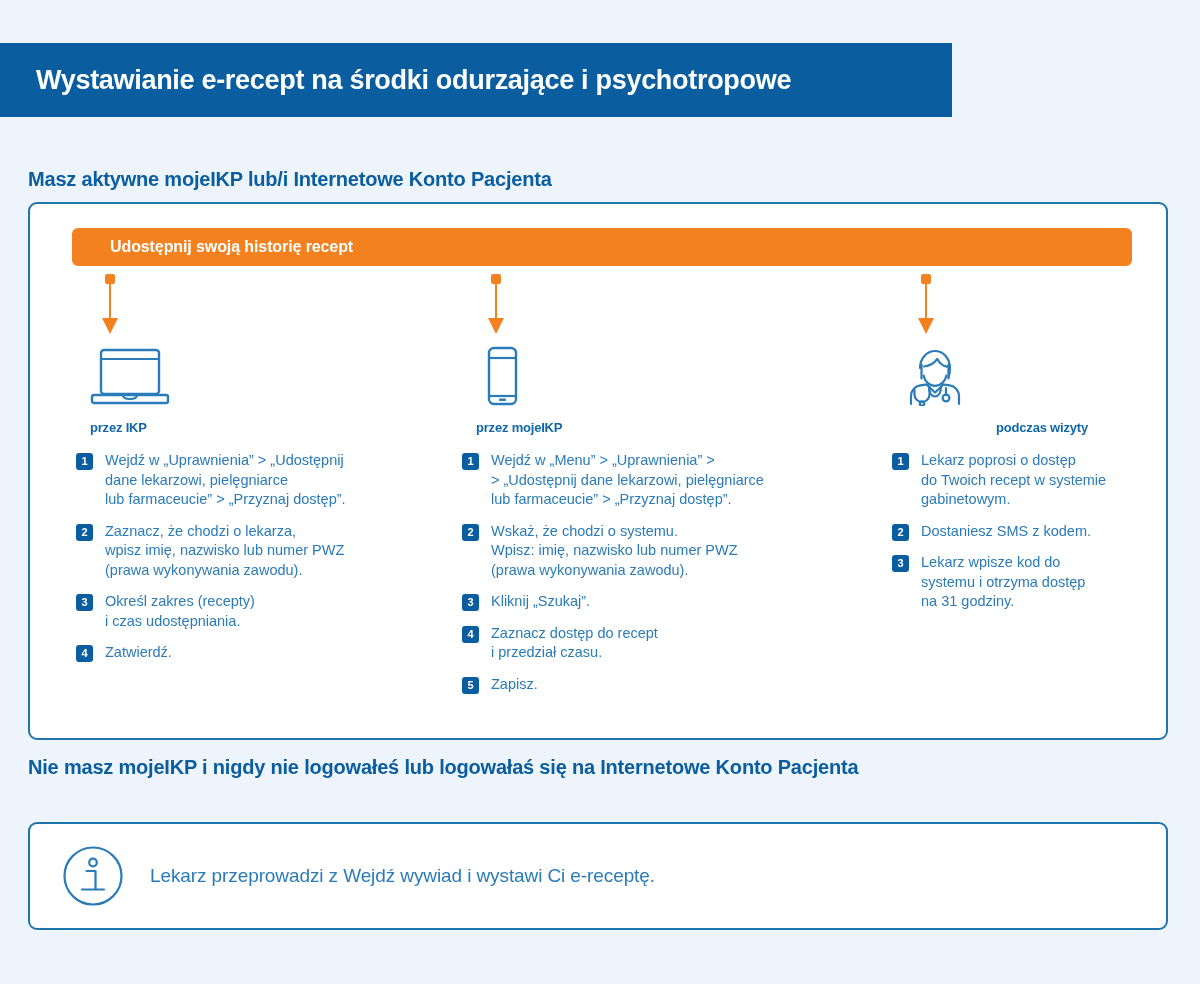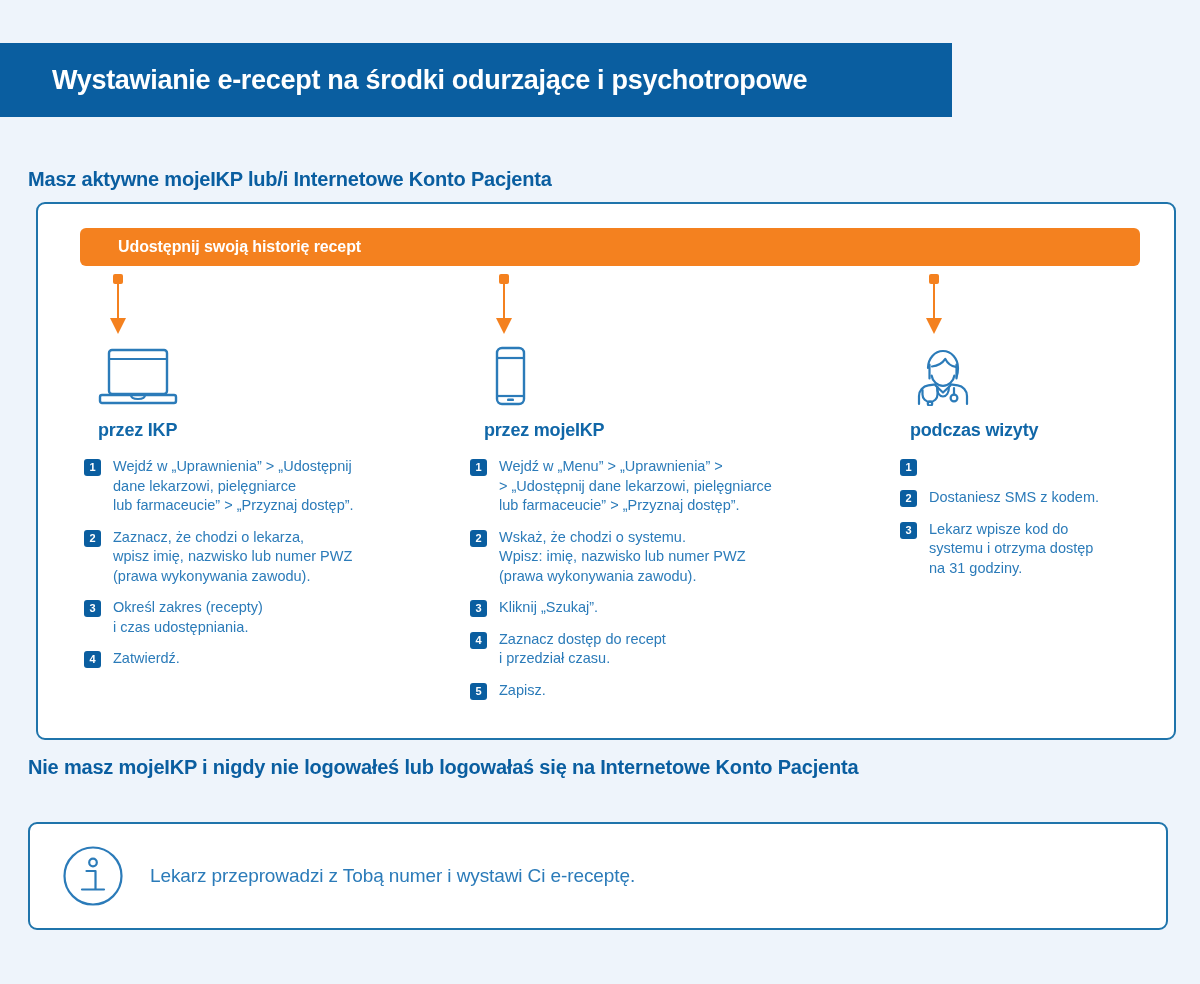--- a/index.html
+++ b/index.html
@@ -25,21 +25,21 @@
     height: 74px;
     background: #0a5ea0;
     display: flex;
     align-items: center;
   }
   .title-bar-text {
     color: #ffffff;
     font-size: 27px;
     font-weight: bold;
     letter-spacing: -0.3px;
-    padding-left: 52px;
+    padding-left: 36px;
   }
 
   
   .section-heading {
     position: absolute;
     left: 28px;
     color: #0a5ea0;
     font-size: 20px;
     font-weight: bold;
     letter-spacing: -0.2px;
@@ -51,21 +51,21 @@
   
   .card {
     position: absolute;
     left: 28px;
     width: 1140px;
     background: #ffffff;
     border: 2px solid #1f74ab;
     border-radius: 9px;
     box-sizing: border-box;
   }
-  .card-main { top: 202px; height: 538px; margin-left: 8px; }
+  .card-main { top: 202px; height: 538px; }
   .card-note {
     top: 822px;
     height: 108px;
     display: flex;
     align-items: center;
     padding-left: 32px;
   }
 
   
   .banner {
@@ -146,25 +146,25 @@
     display: flex;
     align-items: flex-end;
   }
   .icon-wrap.doctor { margin-left: 10px; }
 
   
   .col-heading {
     margin-top: 14px;
     margin-left: 14px;
     color: #1167a8;
-    font-size: 18px;
+    font-size: 13px;
     font-weight: bold;
     letter-spacing: -0.2px;
   }
-  .col-2 .col-heading { margin-left: 10px; }
+  .col-2 .col-heading { margin-left: 10px; text-align: center; }
 
   
   .steps {
     margin-top: 16px;
     list-style: none;
     padding: 0;
   }
   .step {
     display: flex;
     align-items: flex-start;
@@ -325,20 +325,23 @@
             <path d="M44 44v6.5"></path>
             <circle cx="44" cy="54" r="3.4"></circle>
             <circle cx="20" cy="59.5" r="2.2"></circle>
           </g>
         </svg>
       </div>
       <div class="col-heading">podczas wizyty</div>
       <ul class="steps">
         <li class="step">
           <span class="step-badge">1</span>
+          <span class="step-text">Lekarz poprosi o dostęp
+do Twoich recept w systemie
+gabinetowym.</span>
         </li>
         <li class="step">
           <span class="step-badge">2</span>
           <span class="step-text">Dostaniesz SMS z kodem.</span>
         </li>
         <li class="step">
           <span class="step-badge">3</span>
           <span class="step-text">Lekarz wpisze kod do
 systemu i otrzyma dostęp
 na 31 godziny.</span>
@@ -352,14 +355,14 @@
 <div class="section-heading bottom">Nie masz mojeIKP i nigdy nie logowałeś lub logowałaś się na Internetowe Konto Pacjenta</div>
 
 <div class="card card-note">
   <div class="note-icon">
     <svg width="62" height="62" viewBox="0 0 62 62" fill="none" aria-hidden="true">
       <circle cx="31" cy="31" r="28.5" stroke="#2b7bb9" stroke-width="2.2"></circle>
       <circle cx="31" cy="17.5" r="3.8" stroke="#2b7bb9" stroke-width="2.2"></circle>
       <path d="M24.5 26h9v18M20 44.5h22" stroke="#2b7bb9" stroke-width="2.2" stroke-linecap="round" stroke-linejoin="round"></path>
     </svg>
   </div>
-  <div class="note-text">Lekarz przeprowadzi z Tobą numer i wystawi Ci e-receptę.</div>
+  <div class="note-text">Lekarz przeprowadzi z Wejdź wywiad i wystawi Ci e-receptę.</div>
 </div>
 
 </body></html>

